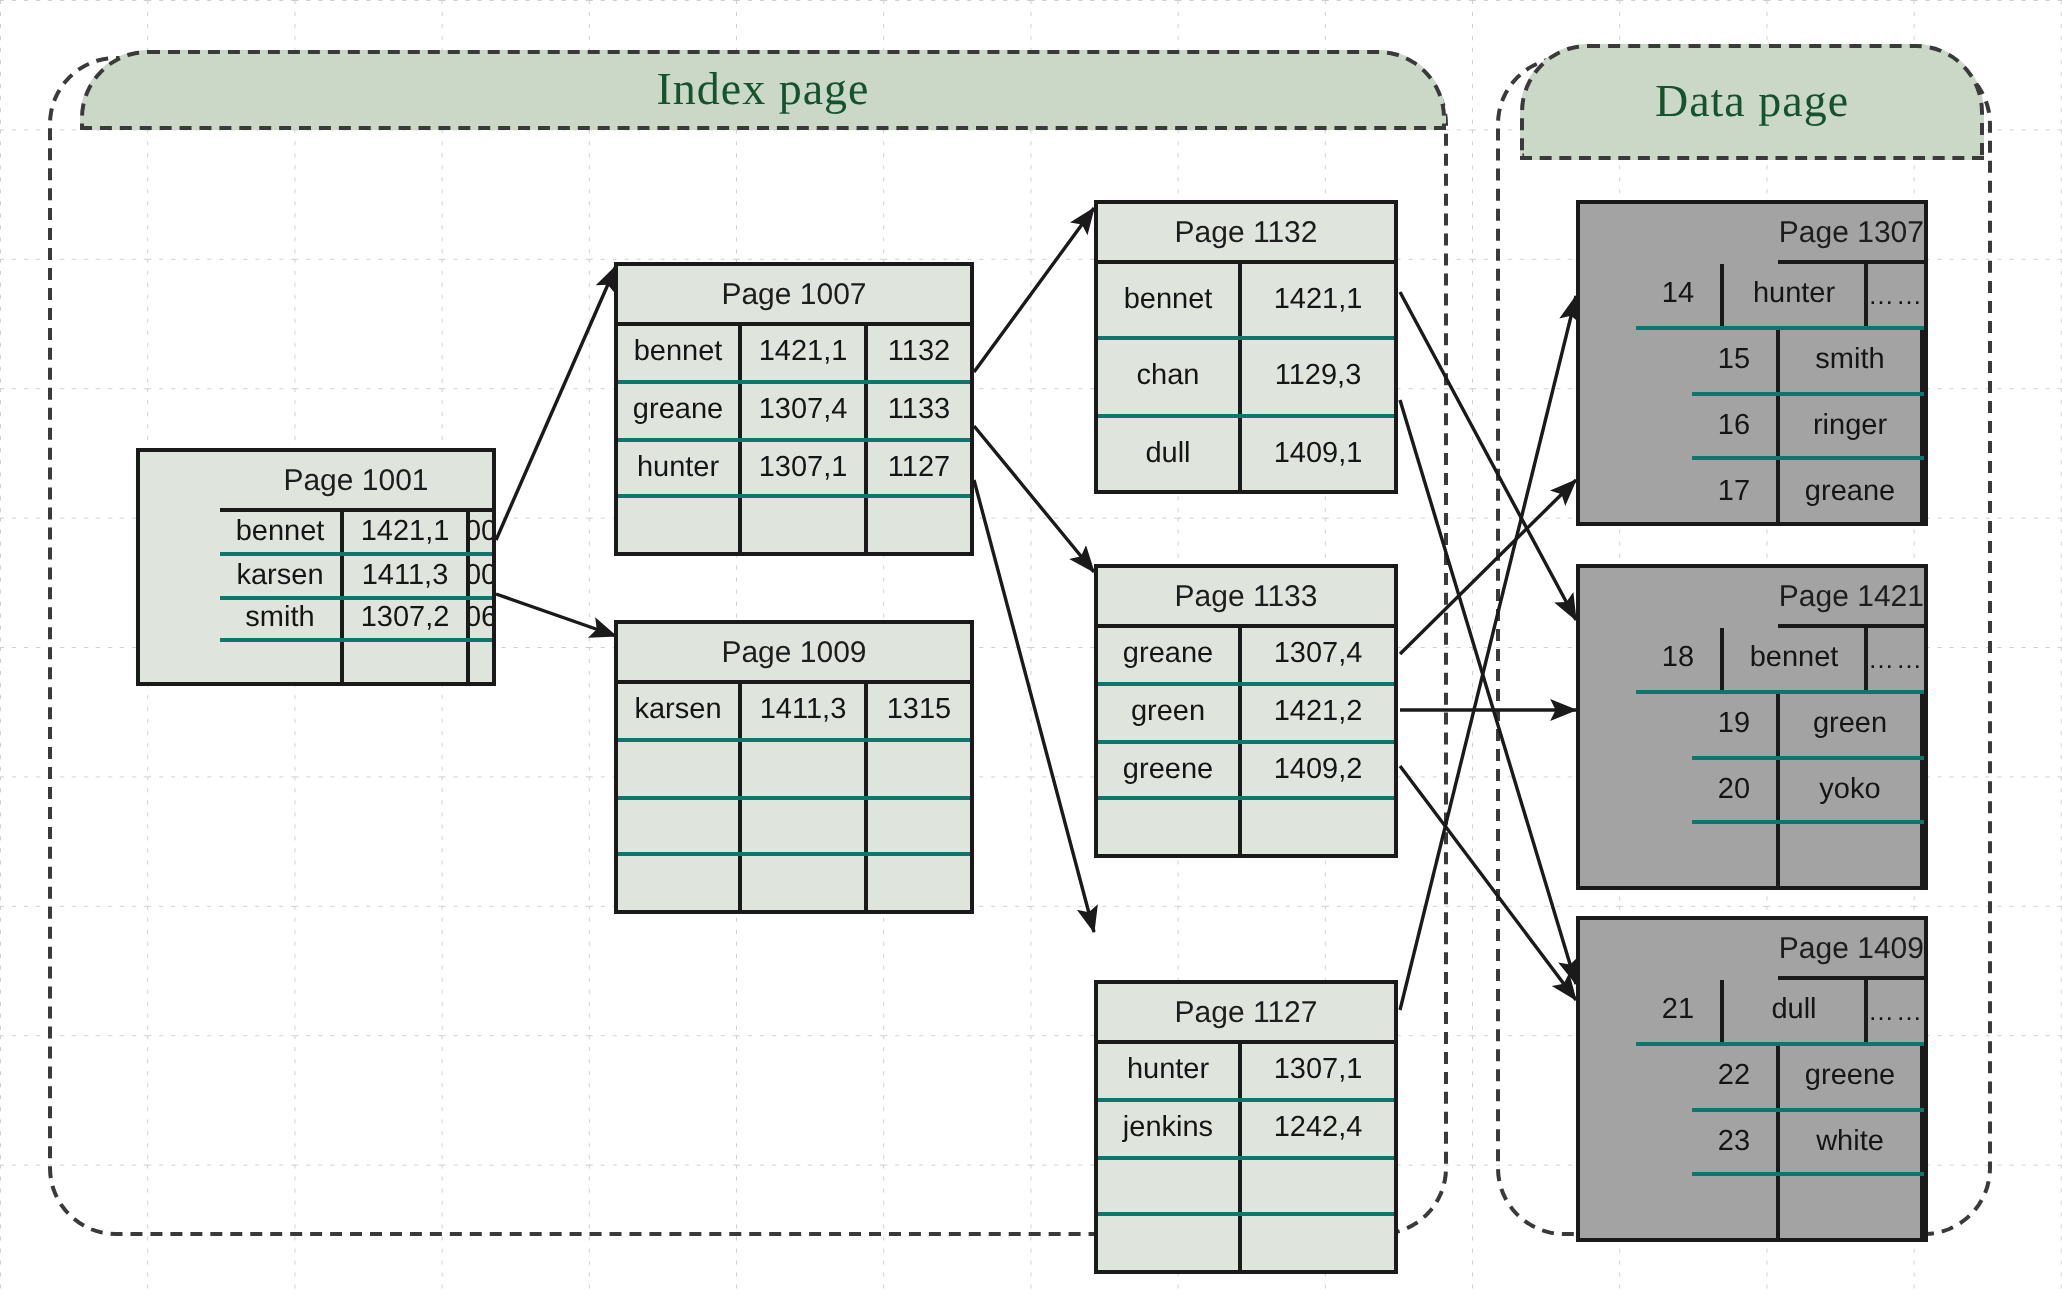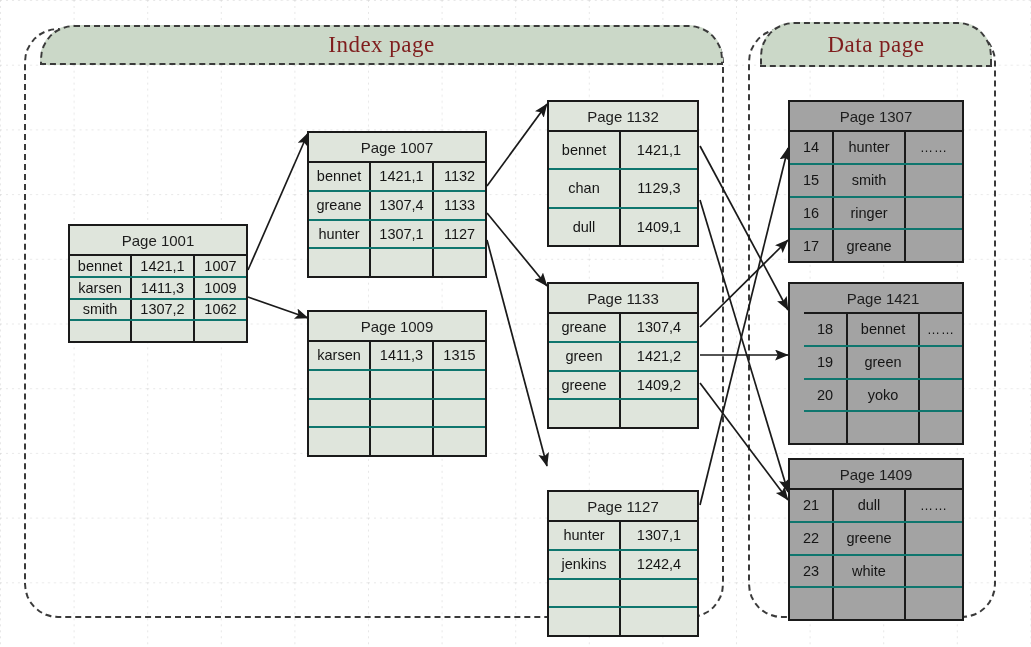--- a/index.html
+++ b/index.html
@@ -26,32 +26,32 @@
   .region-banner{
     position:absolute;
     background:#cbd8c8;
     border:2px dashed #3a3a3a;
     border-bottom:2px dashed #3a3a3a;
     border-top-left-radius:34px;
     border-top-right-radius:34px;
     display:flex; align-items:center; justify-content:center;
     font-family:"Liberation Serif", serif;
     font-size:23px;
-    color:#7f1d1d;
+    color:#14532d;
     letter-spacing:.5px;
   }
 
   
   .page{
     position:absolute;
     border:2px solid #1a1a1a;
     background:#dfe5dc;
     display:flex; flex-direction:column;
   }
-  .page.data{ background:#a3a3a3; }
+  .page.data{ background:#a3a3a3;align-items:flex-end; }
 
   .page-title{
     height:30px; flex:0 0 30px;
     display:flex; align-items:center; justify-content:center;
     font-size:15px; color:#1d1d1d;
     border-bottom:2px solid #1a1a1a;
     background:#dfe5dc;
     white-space:nowrap;
   }
   .page.data .page-title{ background:#a3a3a3; }
@@ -100,21 +100,21 @@
   </defs>
   <rect x="0" y="0" width="1031" height="647" fill="url(#dotgrid)"></rect>
 </svg>
 
 <div class="region" style="left:24px; top:28px; width:700px; height:590px;"></div>
 <div class="region-banner" style="left:40px; top:25px; width:683px; height:40px;">
   <span>Index page</span>
 </div>
 
 <div class="region" style="left:748px; top:28px; width:248px; height:590px;"></div>
-<div class="region-banner" style="left:760px; top:22px; width:232px; height:45px;">
+<div class="region-banner" style="left:760px; top:22px; width:232px; height:58px;">
   <span>Data page</span>
 </div>
 
 <svg id="arrows">
   <defs>
     <marker id="ah" markerWidth="9" markerHeight="9" refX="7.6" refY="3.2" orient="auto" markerUnits="strokeWidth">
       <path d="M0,0 L8,3.2 L0,6.4 L1.6,3.2 z" fill="#1a1a1a"></path>
     </marker>
   </defs>
   <g stroke="#1a1a1a" stroke-width="1.7" fill="none" marker-end="url(#ah)">
@@ -128,21 +128,21 @@
 
     <line x1="700" y1="146" x2="788" y2="310"></line>
     <line x1="700" y1="200" x2="788" y2="492"></line>
     <line x1="700" y1="327" x2="788" y2="240"></line>
     <line x1="700" y1="355" x2="788" y2="355"></line>
     <line x1="700" y1="383" x2="788" y2="500"></line>
     <line x1="700" y1="505" x2="788" y2="148"></line>
   </g>
 </svg>
 
-<div class="page p3" style="left:68px; top:224px; width:180px; height:119px;">
+<div class="page p3" style="left:68px; top:224px; width:180px; height:119px;padding-left:40px;">
   <div class="page-title">Page 1001</div>
   <div class="row">
     <div class="cell">bennet</div>
     <div class="cell">1421,1</div>
     <div class="cell">1007</div>
   </div>
   <div class="row">
     <div class="cell">karsen</div>
     <div class="cell">1411,3</div>
     <div class="cell">1009</div>

